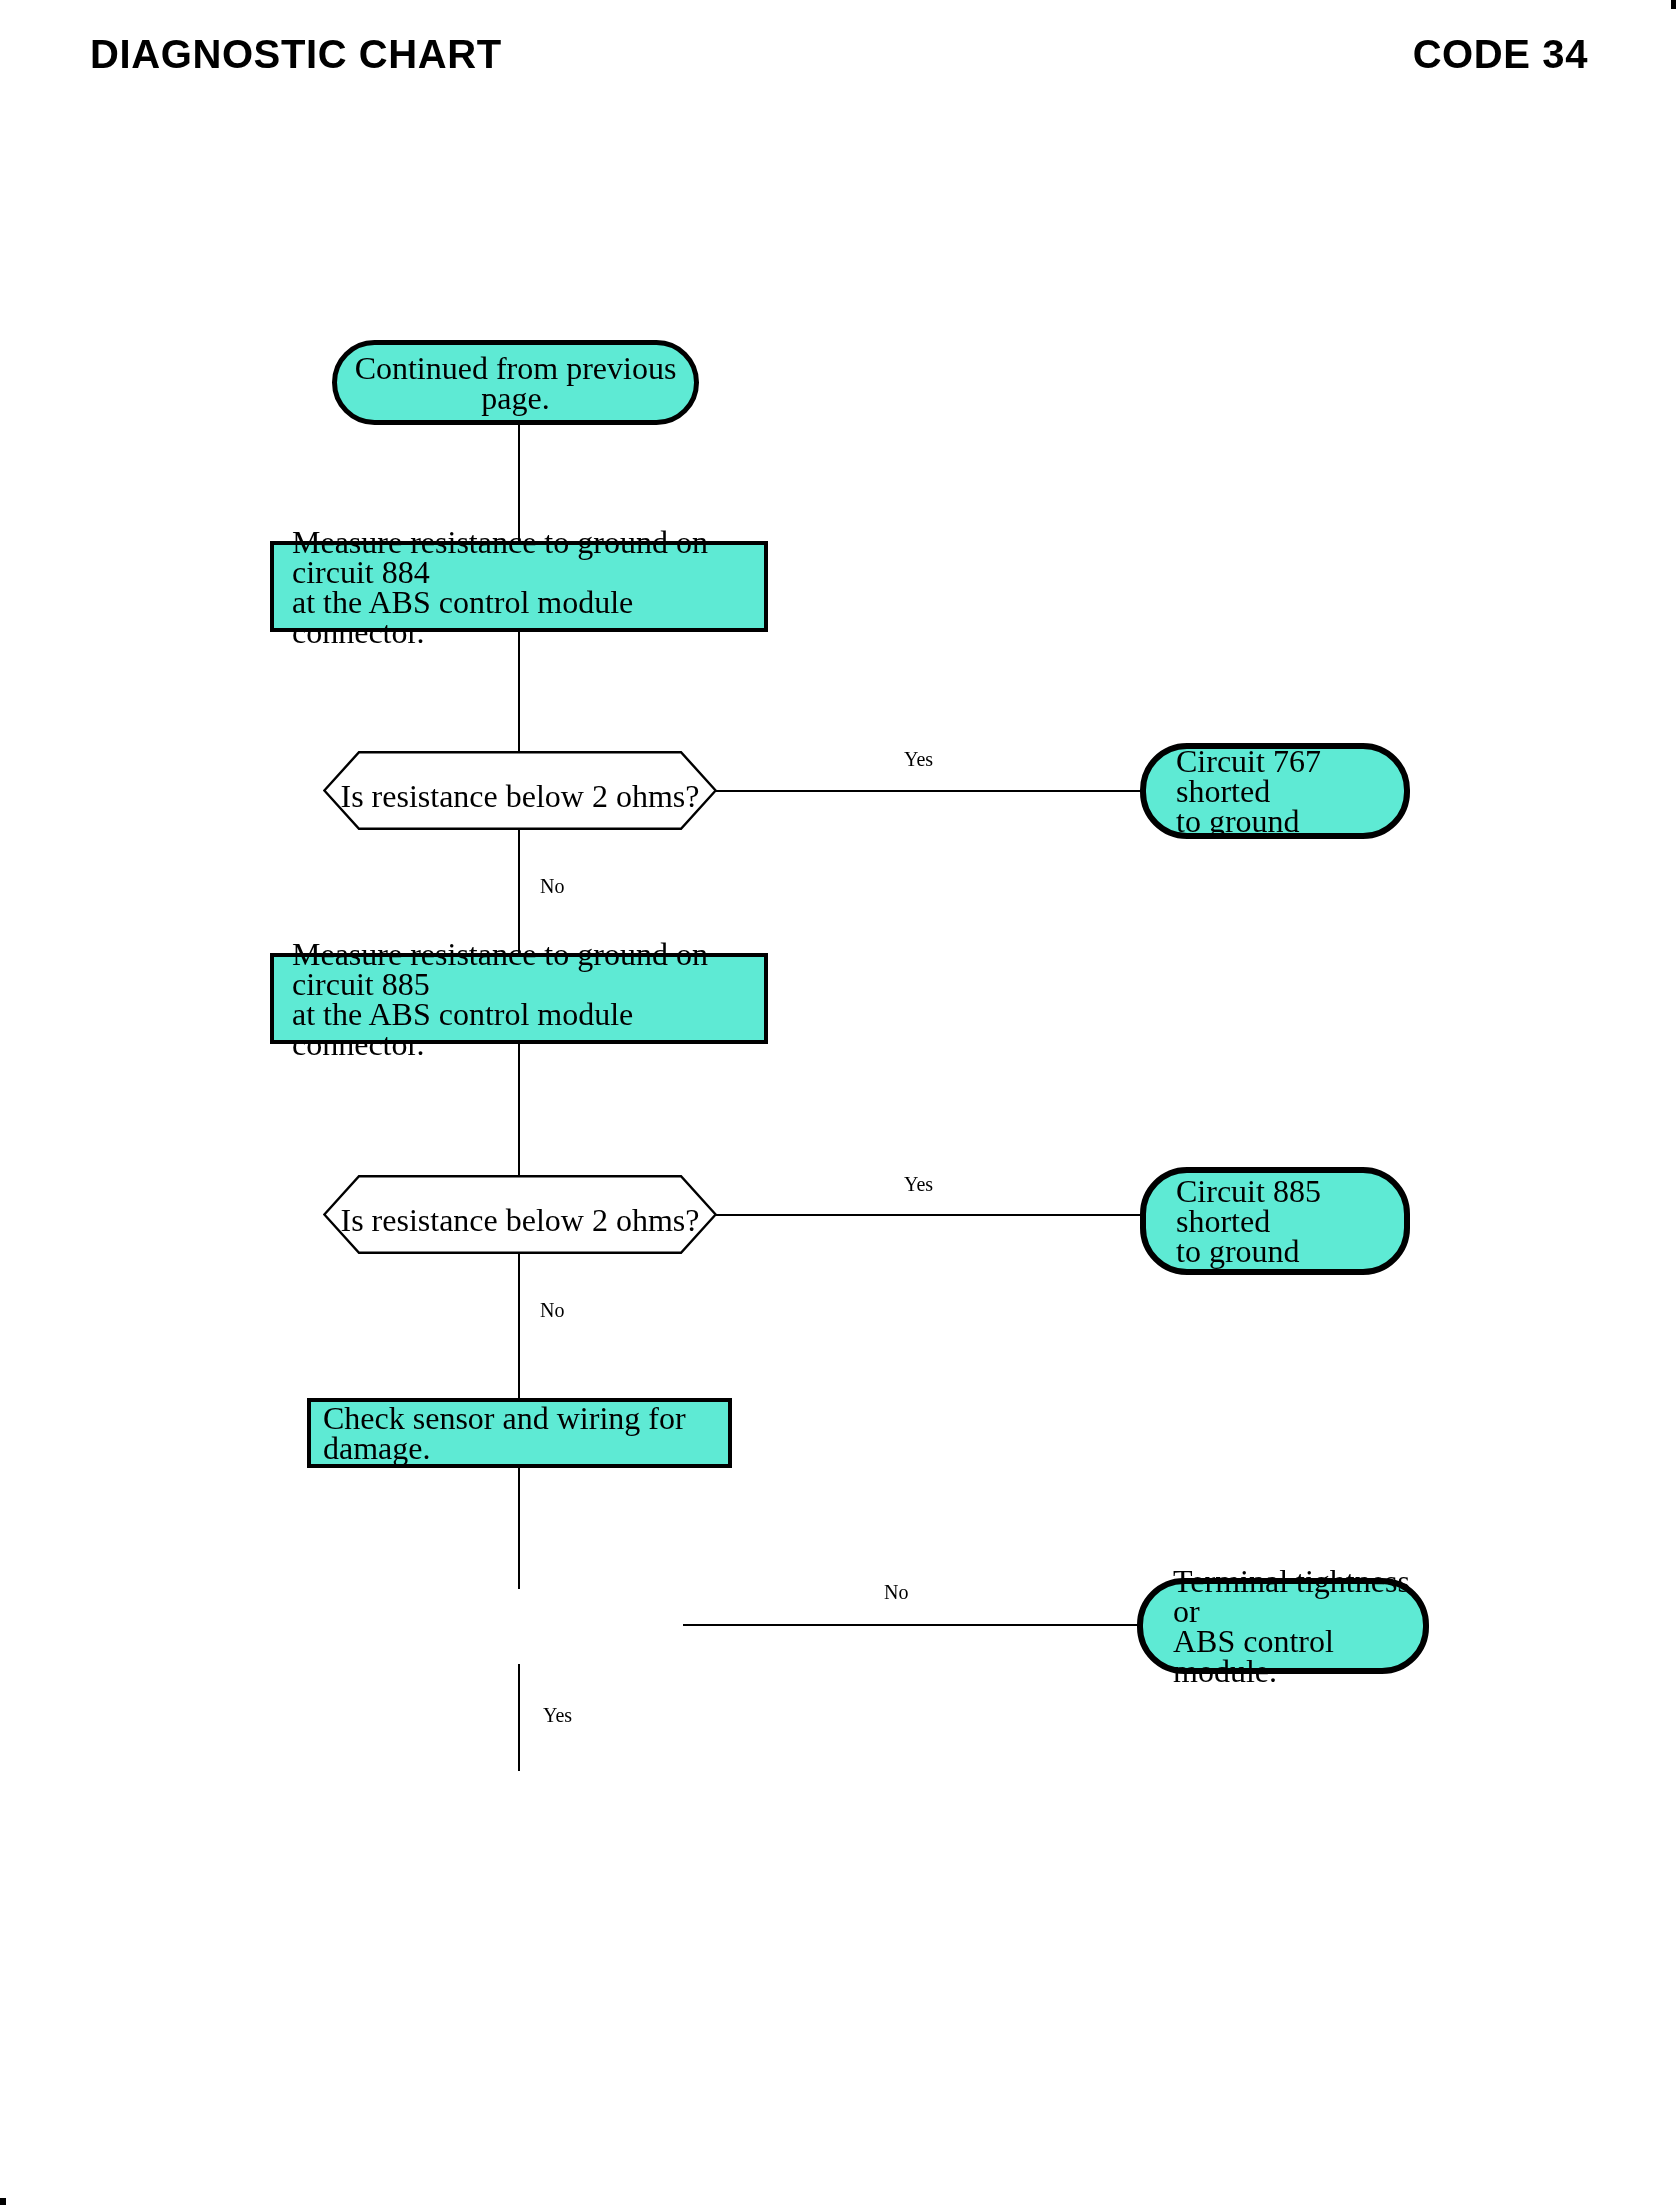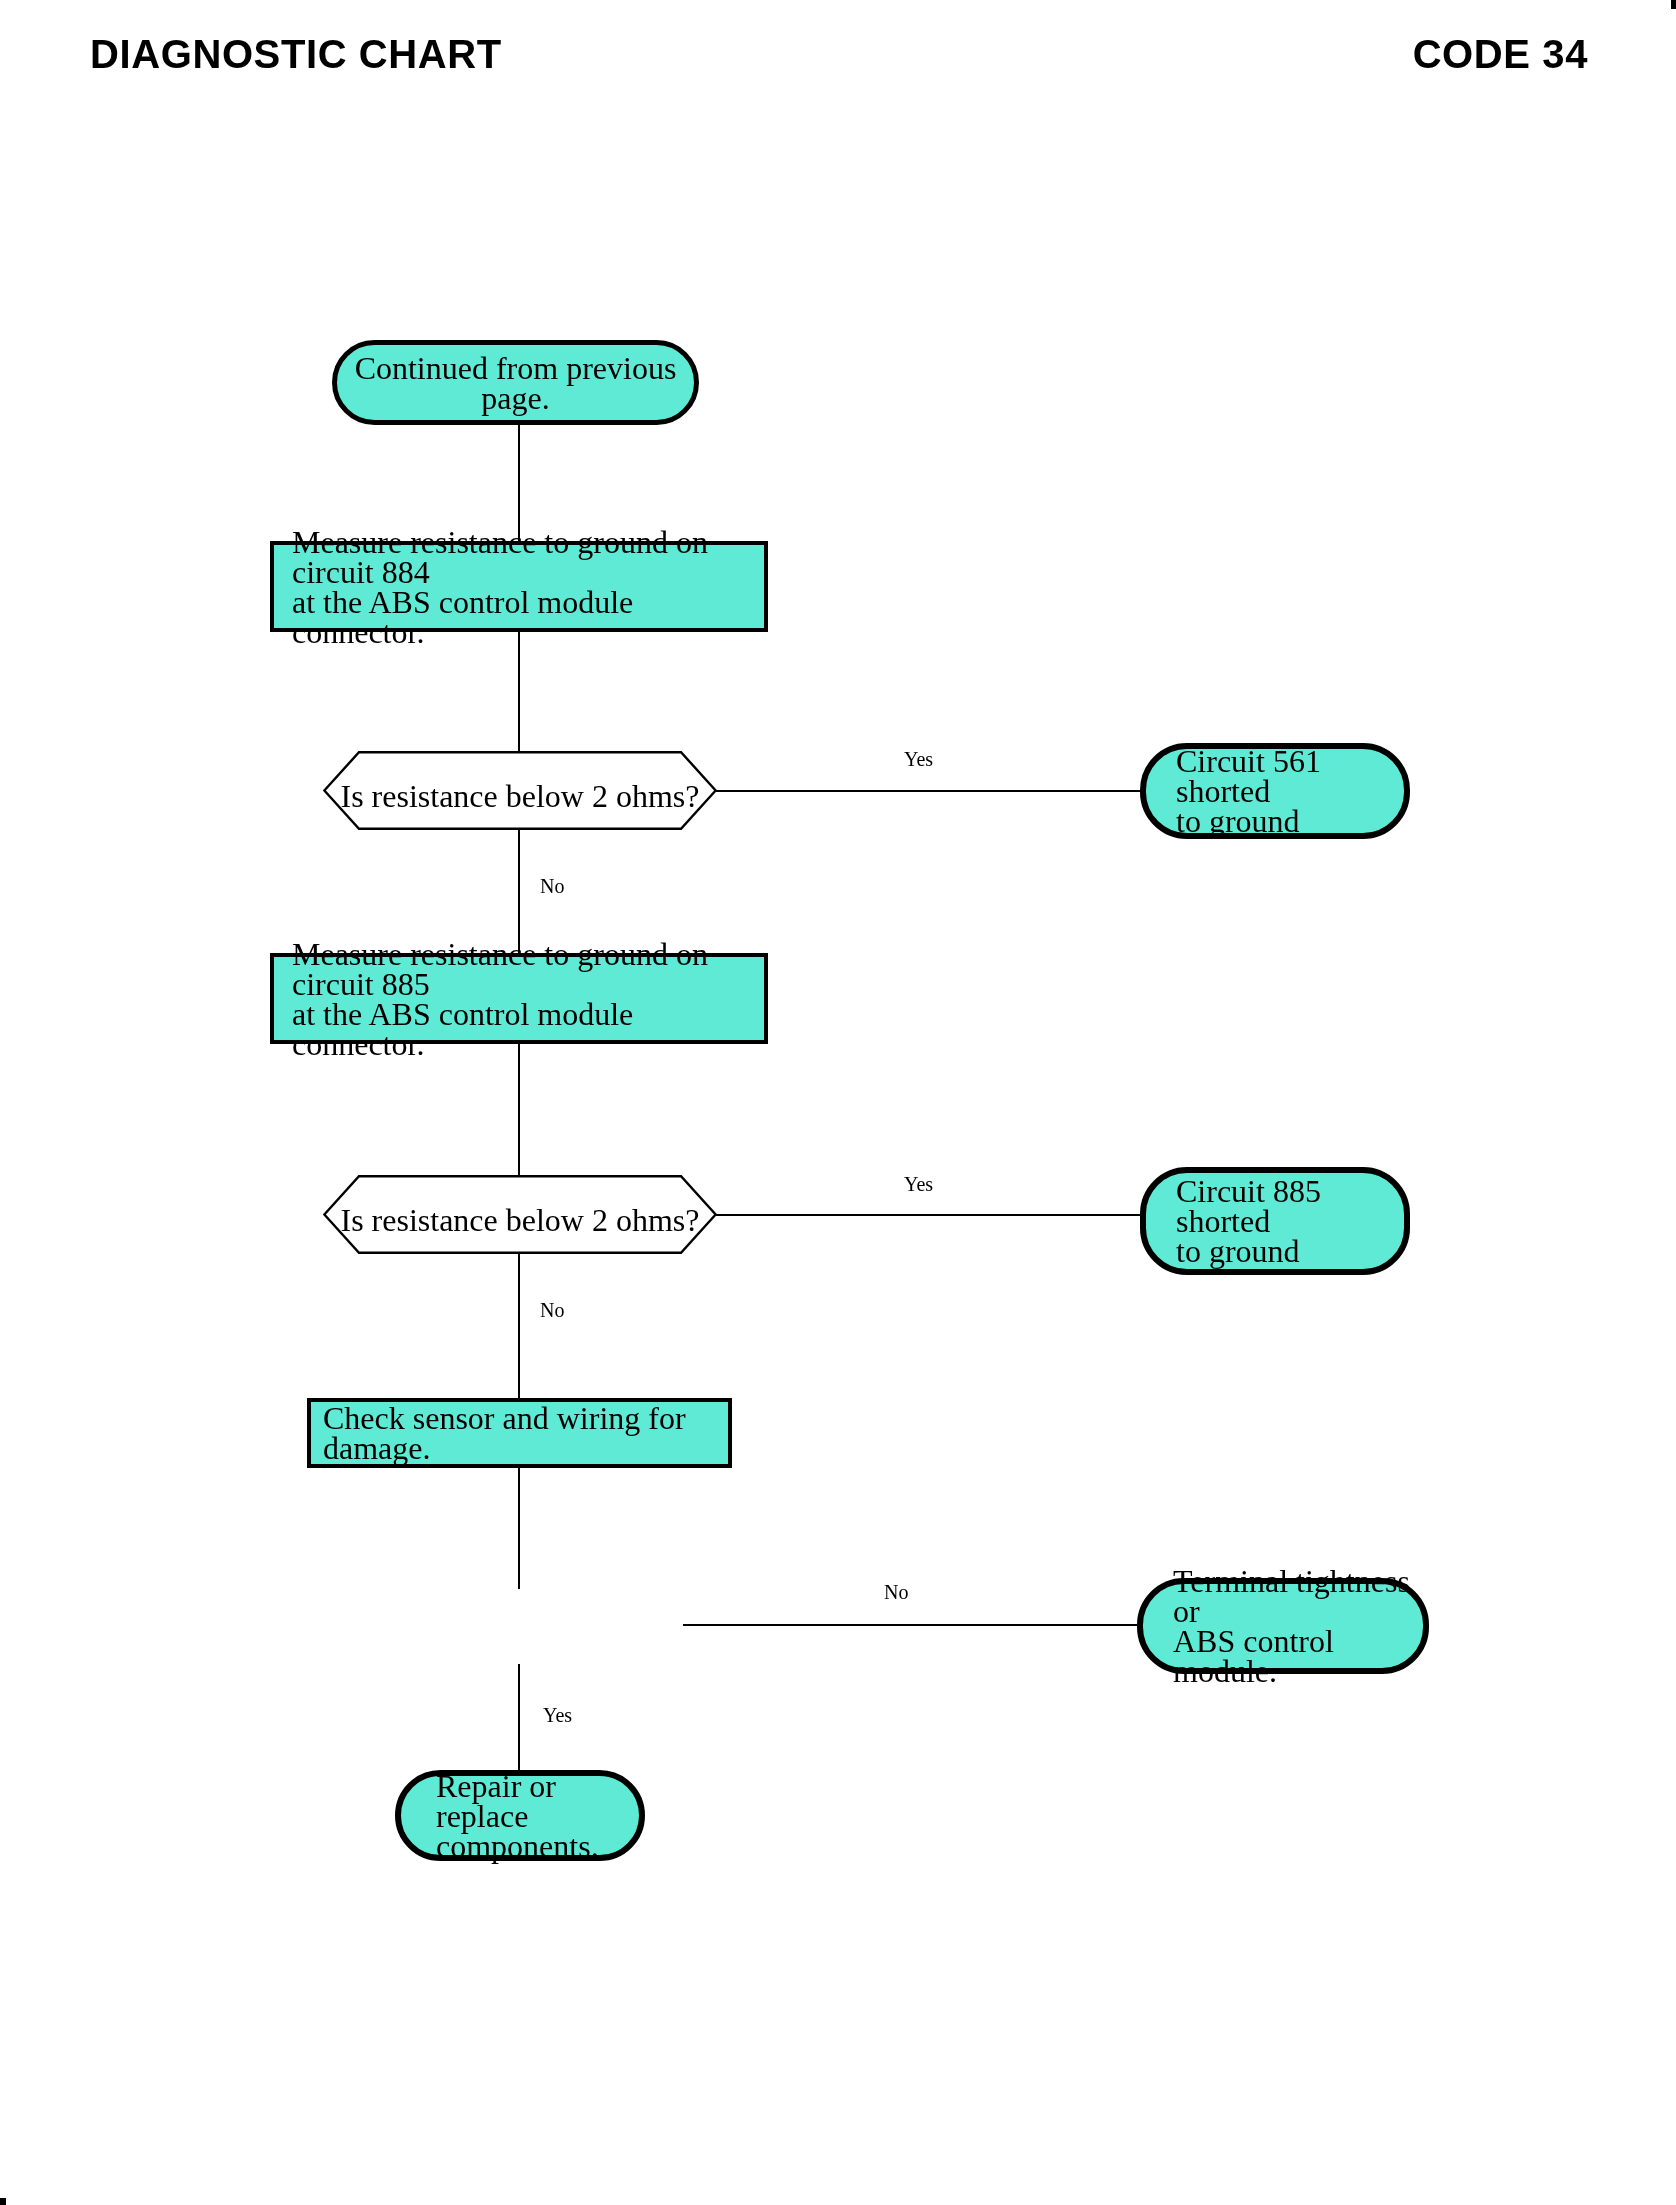--- a/index.html
+++ b/index.html
@@ -100,21 +100,21 @@
   <div class="node process" style="left:270px;top:541px;width:498px;height:91px;padding-left:18px;">Measure resistance to ground on circuit 884
 at the ABS control module connector.</div>
 
   <div class="decision" style="left:323px;top:751px;width:394px;height:79px;">
     <svg width="394" height="79" viewBox="0 0 648 130">
       <polygon points="59,2 589,2 646,65 589,128 59,128 2,65" fill="#ffffff" stroke="#000000" stroke-width="4"></polygon>
     </svg>
     <div class="dtext">Is resistance below 2 ohms?</div>
   </div>
 
-  <div class="node terminal" style="left:1140px;top:743px;width:270px;height:96px;padding-left:30px;">Circuit 561 shorted
+  <div class="node terminal" style="left:1140px;top:743px;width:270px;height:96px;padding-left:30px;">Circuit 767 shorted
 to ground</div>
 
   <div class="node process" style="left:270px;top:953px;width:498px;height:91px;padding-left:18px;">Measure resistance to ground on circuit 885
 at the ABS control module connector.</div>
 
   <div class="decision" style="left:323px;top:1175px;width:394px;height:79px;">
     <svg width="394" height="79" viewBox="0 0 648 130">
       <polygon points="59,2 589,2 646,65 589,128 59,128 2,65" fill="#ffffff" stroke="#000000" stroke-width="4"></polygon>
     </svg>
     <div class="dtext">Is resistance below 2 ohms?</div>
@@ -122,20 +122,18 @@
 
   <div class="node terminal" style="left:1140px;top:1167px;width:270px;height:108px;padding-left:30px;">Circuit 885 shorted
 to ground</div>
 
   <div class="node process" style="left:307px;top:1398px;width:425px;height:70px;padding-left:12px;font-family:Liberation Serif, serif;">Check sensor and wiring for damage.</div>
 
 
   <div class="node terminal" style="left:1137px;top:1578px;width:292px;height:96px;padding-left:30px;">Terminal tightness or
 ABS control module.</div>
 
-  <div class="node terminal" style="left:395px;top:1770px;width:250px;height:91px;padding-left:35px;">Repair or replace
-components.</div>
 
   <div class="artifact" style="right:0;top:0;width:4.9px;height:8.5px;"></div>
   <div class="artifact" style="left:0;bottom:0;width:6px;height:7.3px;"></div>
 
 </div>
 
 
 </body></html>

